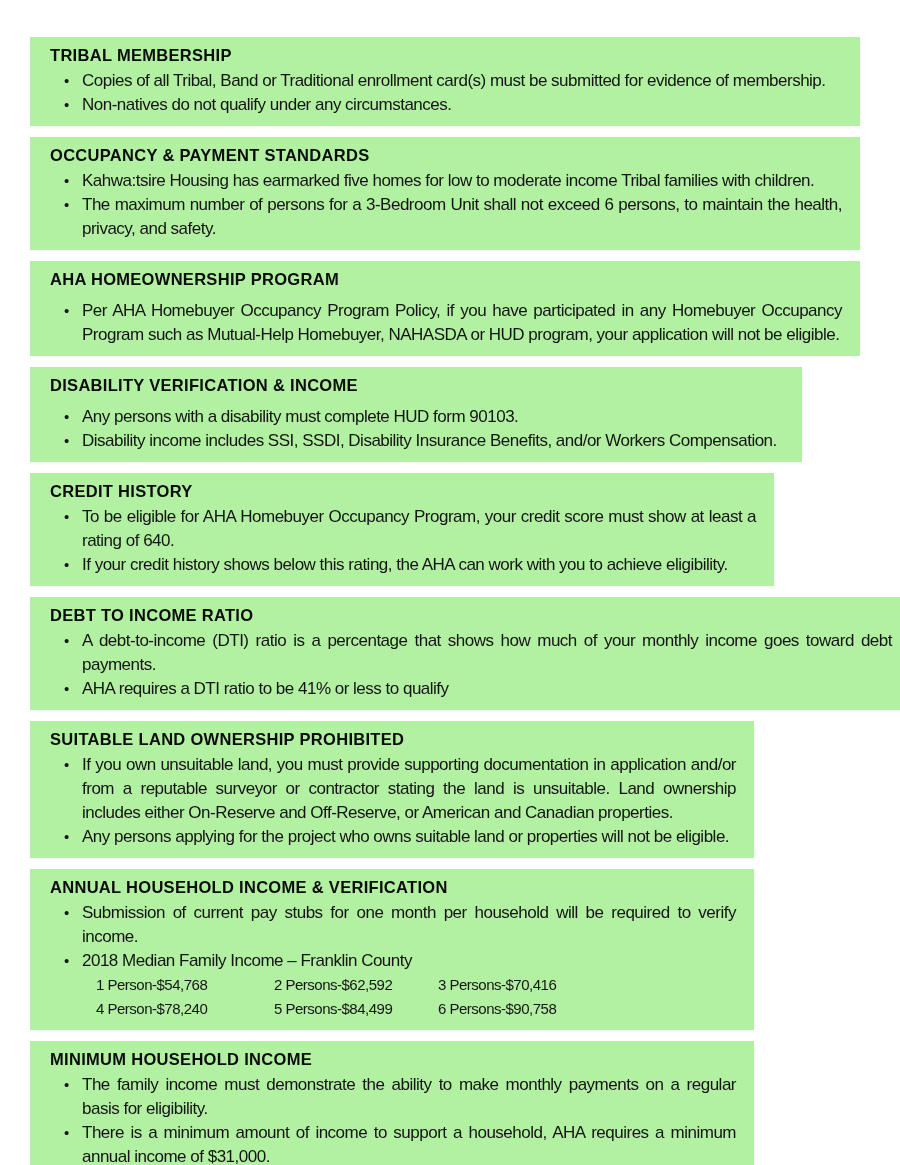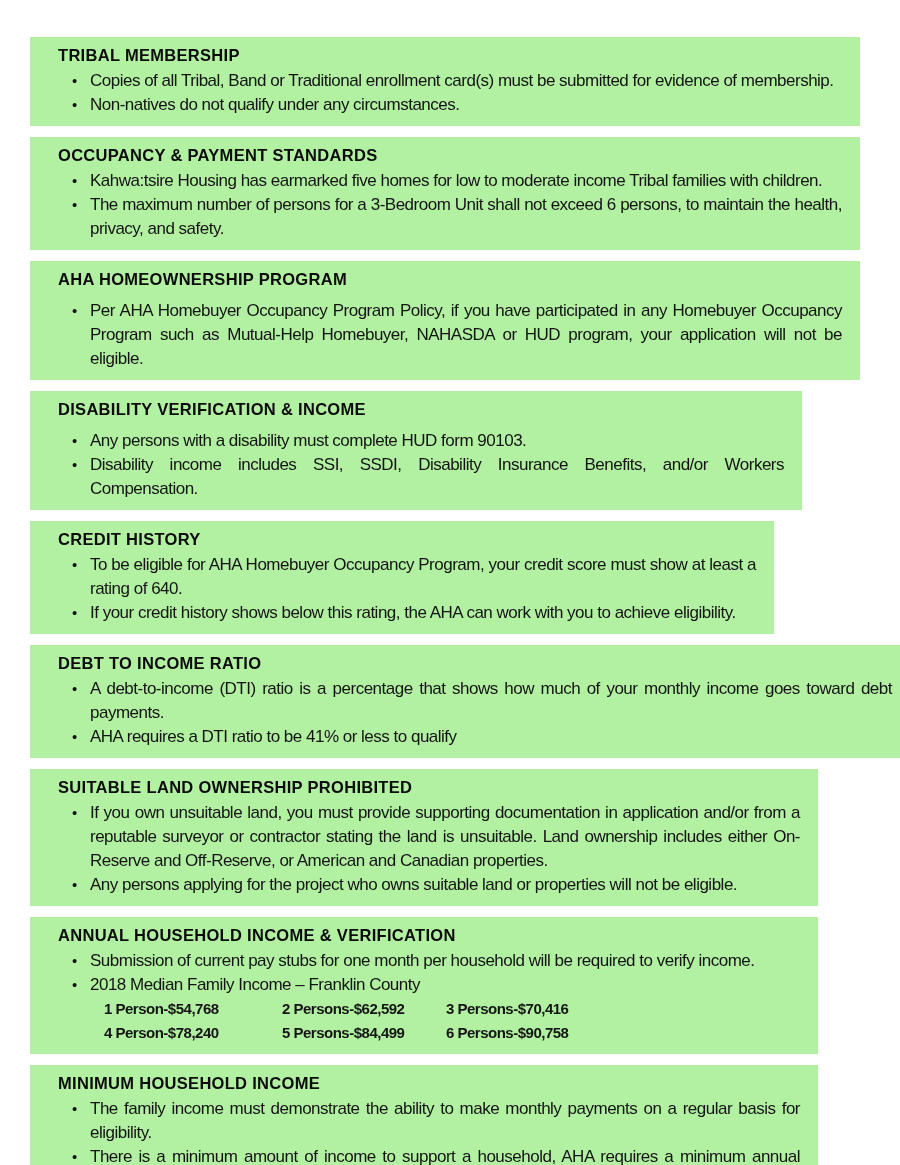--- a/index.html
+++ b/index.html
@@ -8,27 +8,27 @@
     min-height: 1165px;
     background: #ffffff;
     font-family: "Liberation Sans", sans-serif;
     color: #151515;
   }
   .page { padding-top: 37px; }
   .box {
     box-sizing: border-box;
     background: #b2f0a2;
     margin: 0 0 11px 30px;
-    padding: 8px 18px 9px 28px;
+    padding: 8px 18px 9px 20px;
   }
   .w-a { width: 830px; }   
   .w-b { width: 772px; }   
   .w-c { width: 744px; }   
   .w-d { width: 880px; }   
-  .w-e { width: 788px; }   
+  .w-e { width: 724px; }   
   .title {
     font-weight: 700;
     font-size: 16.5px;
     line-height: 20px;
     letter-spacing: 0.3px;
     color: #0c0c0c;
     margin-bottom: 4px;
   }
   .gap-title .title { margin-bottom: 10px; }
   .bullet {
@@ -48,21 +48,20 @@
     top: 0;
     font-size: 15px;
   }
   .income-grid {
     display: grid;
     grid-template-columns: 178px 164px auto;
     margin-left: 46px;
     font-size: 15px;
     line-height: 24px;
     letter-spacing: -0.5px;
-    font-weight: bold;
   }
 </style>
 </head>
 <body>
 
 <div class="page">
 
   <div class="box w-a">
     <div class="title">TRIBAL MEMBERSHIP</div>
     <div class="bullet">Copies of all Tribal, Band or Traditional enrollment card(s) must be submitted for evidence of membership.</div>

